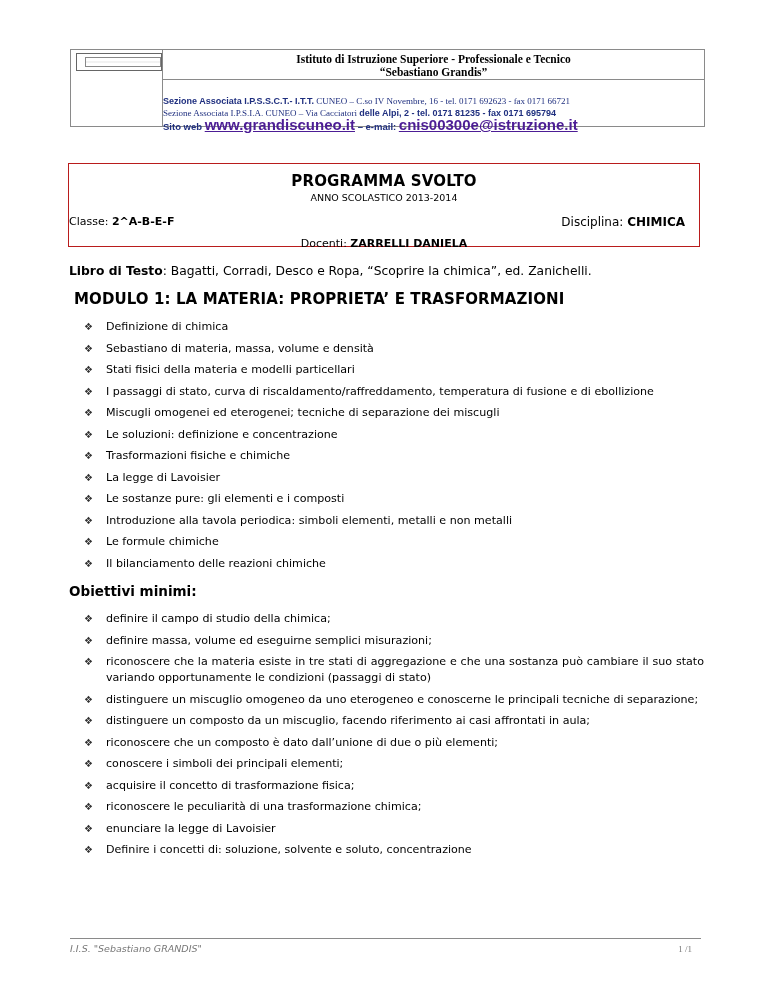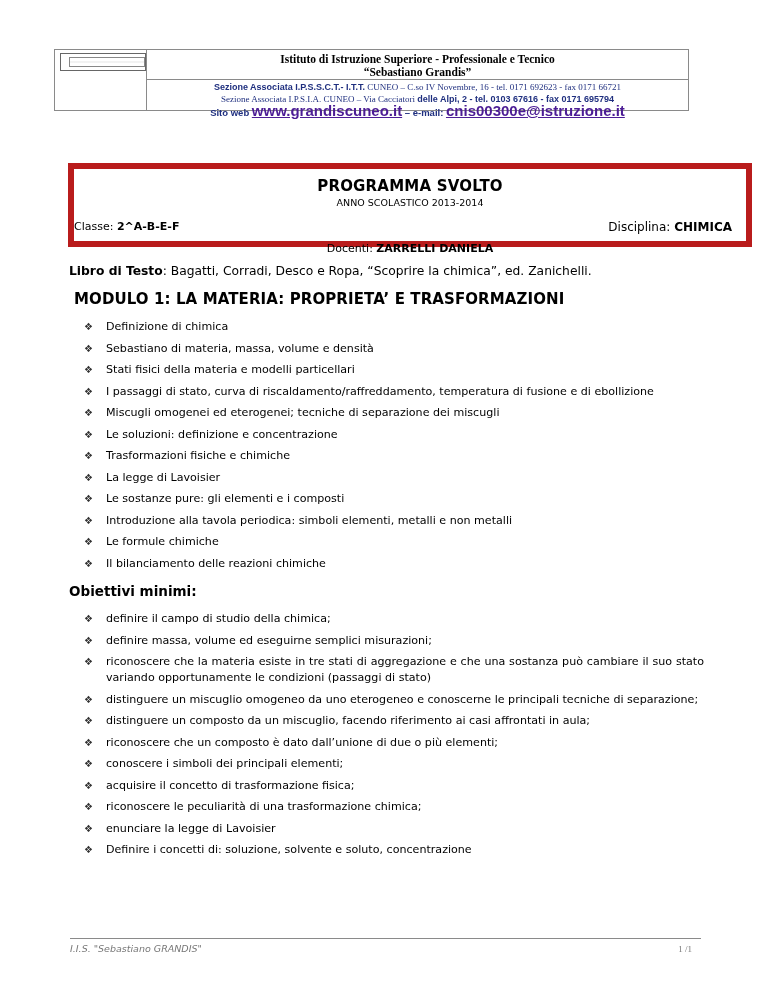--- a/index.html
+++ b/index.html
@@ -1,45 +1,45 @@
 <!DOCTYPE html>
 <html><head>
   <meta charset="utf-8">
   <style>
     html, body { margin: 0; padding: 0; background: #ffffff; }
     body { width: 768px; height: 994px; position: relative; overflow: hidden;
            font-family: "DejaVu Sans", sans-serif; color: #000; }
 
     
-    .letterhead { position: absolute; left: 54px; top: 49px; width: 635px; height: 62px;
+    .letterhead { position: absolute; left: 70px; top: 49px; width: 635px; height: 78px;
                   border: 1px solid #8a8a8a; box-sizing: border-box; }
     .lh-logo { position: absolute; left: 0; top: 0; width: 92px; height: 100%;
                border-right: 1px solid #8a8a8a; box-sizing: border-box; }
     .lh-logo-frame { position: absolute; left: 5px; top: 3px; width: 86px; height: 18px;
                      border: 1px solid #666; box-sizing: border-box; }
     .lh-logo-inner { position: absolute; left: 8px; top: 3px; width: 76px; height: 10px;
                      border: 1px solid #888; box-sizing: border-box;
                      background: linear-gradient(#fff 40%, #ddd 50%, #fff 60%); }
     .lh-top { position: absolute; left: 92px; top: 0; right: 0; height: 30px;
               border-bottom: 1px solid #8a8a8a; text-align: center;
               font-family: "Liberation Serif", serif; font-weight: bold; font-size: 11.5px; line-height: 13px;
               padding-top: 3px; box-sizing: border-box; }
     .lh-bottom { position: absolute; left: 92px; top: 31px; right: 0; bottom: 0;
-                 text-align: center; font-size: 9px; line-height: 12px; padding-top: 0; }
+                 text-align: left; font-size: 9px; line-height: 12px; padding-top: 14px; }
     .lh-line { white-space: nowrap; }
     .navy { color: #1f2f7f; }
     .sans-bold { font-family: "Liberation Sans", sans-serif; font-weight: bold; }
     .serif { font-family: "Liberation Serif", serif; }
     .lh-link { color: #4c1d95; text-decoration: underline; font-family: "Liberation Sans", sans-serif;
                font-weight: bold; font-size: 15px; margin-top: 22px; }
     .lh-web-label { font-family: "Liberation Sans", sans-serif; font-weight: bold; font-size: 9.5px; color: #1f2f7f; }
 
     
-    .prog-box { position: absolute; left: 68px; top: 163px; width: 684px; height: 84px;
-                border: 6px solid #b91c1c; box-sizing: border-box; }
+    .prog-box { position: absolute; left: 68px; top: 163px; width: 632px; height: 84px;
+                border: 1px solid #b91c1c; box-sizing: border-box; }
     .prog-title { position: absolute; left: 0; right: 0; top: 8px; text-align: center;
                   font-size: 15px; font-weight: bold; letter-spacing: 0.2px; }
     .prog-year { position: absolute; left: 0; right: 0; top: 28px; text-align: center; font-size: 9.5px; }
     .prog-class { position: absolute; left: 0; top: 51px; font-size: 11px; }
     .prog-disc { position: absolute; right: 14px; top: 51px; font-size: 12px; }
     .prog-doc { position: absolute; left: 0; right: 0; top: 73px; text-align: center; font-size: 11px; }
     .b { font-weight: bold; }
 
     
     .textbook { position: absolute; left: 69px; top: 264px; font-size: 12.3px; }
@@ -74,21 +74,21 @@
   </div>
   <div class="lh-top">
     <div>Istituto di Istruzione Superiore -  Professionale e Tecnico</div>
     <div>“Sebastiano  Grandis”</div>
   </div>
   <div class="lh-bottom">
     <div class="lh-line">
       <span class="navy sans-bold">Sezione Associata  I.P.S.S.C.T.- I.T.T.</span><span class="navy serif">  CUNEO – C.so IV Novembre, 16 - tel. 0171 692623 - fax 0171 66721</span>
     </div>
     <div class="lh-line">
-      <span class="navy serif">Sezione Associata I.P.S.I.A. CUNEO – Via Cacciatori </span><span class="navy sans-bold">delle Alpi, 2 - tel. 0103 67616 - fax 0171 695794</span>
+      <span class="navy serif">Sezione Associata I.P.S.I.A. CUNEO – Via Cacciatori </span><span class="navy sans-bold">delle Alpi, 2 - tel. 0171 81235 - fax 0171 695794</span>
     </div>
     <div class="lh-line">
       <span class="lh-web-label">Sito web </span><span class="lh-link">www.grandiscuneo.it</span><span class="lh-web-label"> – e-mail: </span><span class="lh-link">cnis00300e@istruzione.it</span>
     </div>
   </div>
 </div>
 
 <div class="prog-box">
   <div class="prog-title">PROGRAMMA SVOLTO</div>
   <div class="prog-year">ANNO SCOLASTICO 2013-2014</div>

